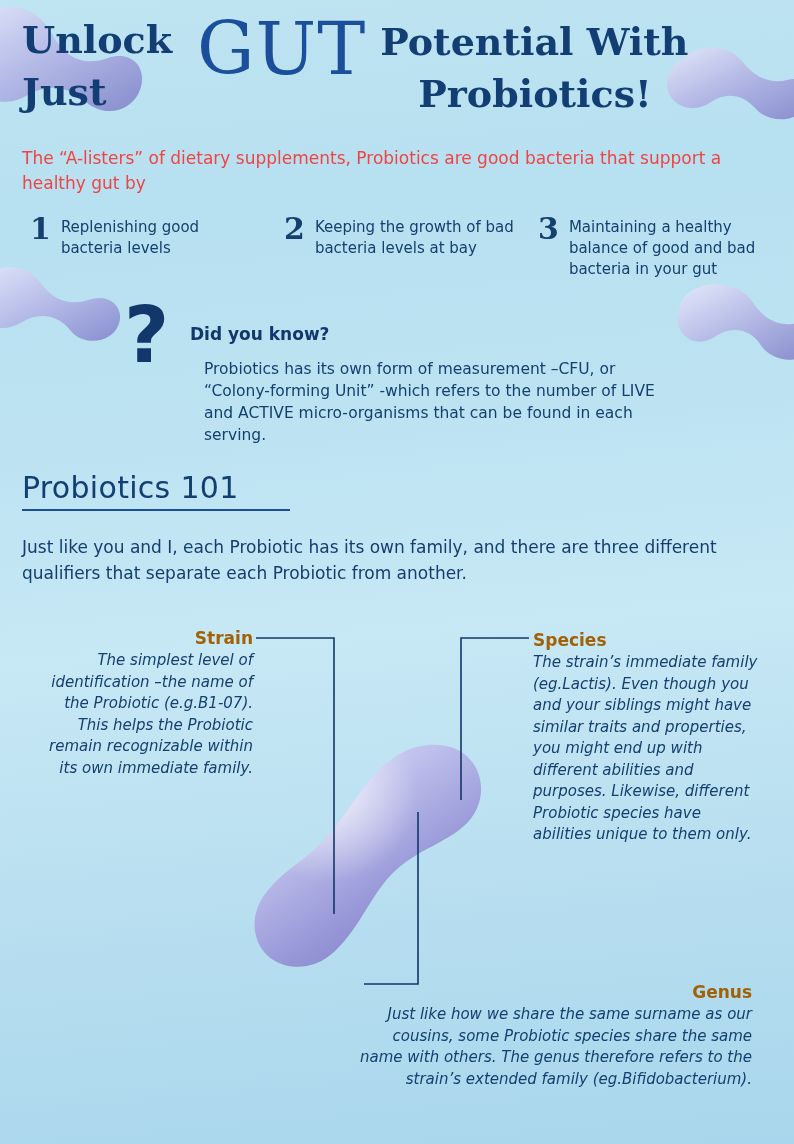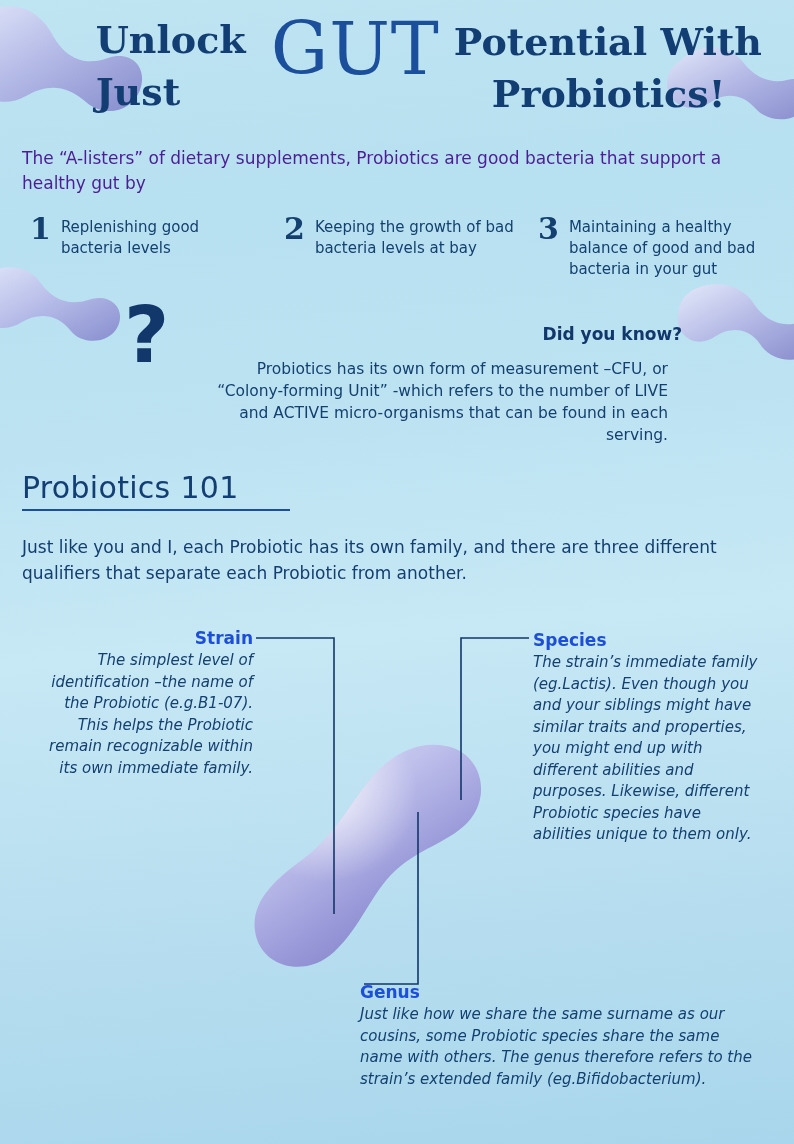--- a/index.html
+++ b/index.html
@@ -27,21 +27,20 @@
   .headline {
     position: absolute;
     left: 22px;
     top: 14px;
     width: 740px;
     z-index: 5;
   }
   .hl-row {
     display: flex;
     align-items: flex-start;
-    justify-content: flex-end;
   }
   .hl-left {
     font-size: 38px;
     line-height: 52px;
     font-family: "DejaVu Serif", serif;
     font-weight: bold;
     color: #123e74;
     width: 175px;
   }
   .hl-gut {
@@ -67,21 +66,21 @@
   }
 
   
   .intro {
     position: absolute;
     left: 22px;
     top: 146px;
     width: 700px;
     font-size: 17px;
     line-height: 25px;
-    color: #4c1d95;
+    color: #ef4444;
   }
 
   
   .points {
     position: absolute;
     left: 30px;
     top: 214px;
     width: 740px;
     display: flex;
     gap: 22px;
@@ -112,24 +111,23 @@
     left: 124px;
     top: 296px;
     font-family: "DejaVu Sans", sans-serif;
     font-weight: bold;
     font-size: 78px;
     line-height: 78px;
     color: #12376a;
   }
   .dyk {
     position: absolute;
-    left: 182px;
+    left: 190px;
     top: 324px;
     width: 500px;
-    text-align: right;
   }
   .dyk h3 {
     margin: 0 0 4px 0;
     font-size: 17px;
     font-weight: bold;
     color: #12376a;
   }
   .dyk p {
     margin: 14px;
     font-size: 15.5px;
@@ -162,21 +160,21 @@
     width: 730px;
     font-size: 17px;
     line-height: 26px;
     color: #133e70;
   }
 
   
   .lbl-h {
     font-size: 17px;
     font-weight: bold;
-    color: #1d4ed8;
+    color: #a16207;
     margin: 0 0 2px 0;
   }
   .lbl-p {
     font-size: 15px;
     line-height: 21.5px;
     color: #14406f;
     margin: 0;
     font-style: italic;
   }
 
@@ -191,20 +189,21 @@
     position: absolute;
     left: 533px;
     top: 630px;
     width: 228px;
   }
   .genus-box {
     position: absolute;
     left: 360px;
     top: 982px;
     width: 392px;
+    text-align: right;
   }
 
   .leader { position: absolute; }
   .leader svg { display: block; }
 
   
 </style>
 </head>
 <body>
 

